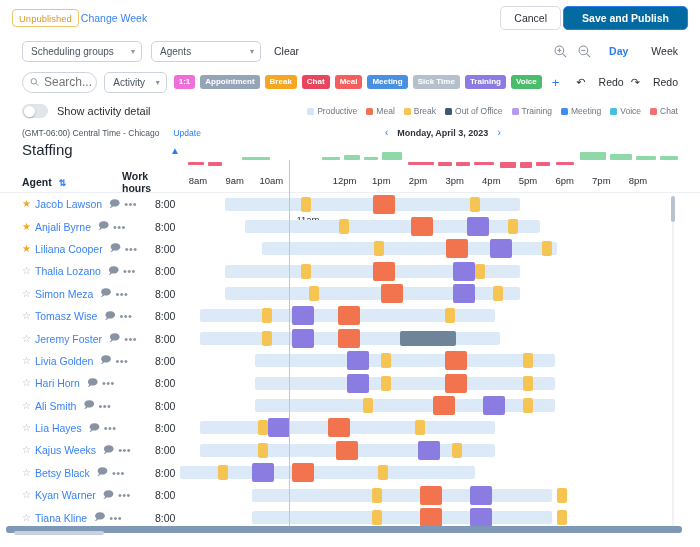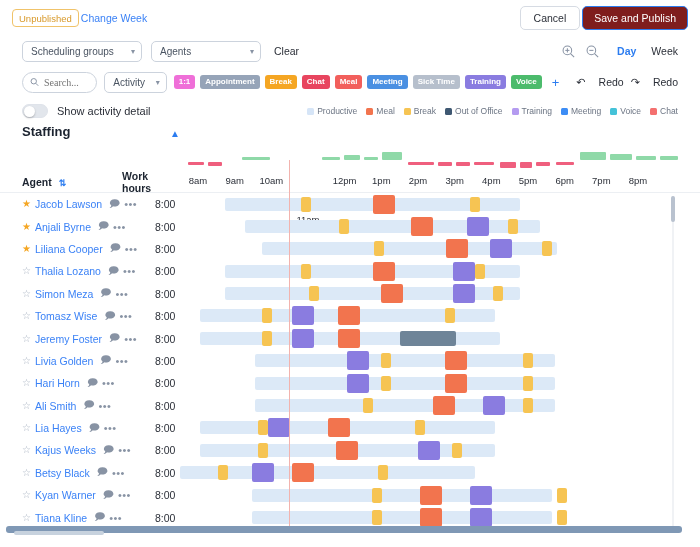--- a/index.html
+++ b/index.html
@@ -21,21 +21,21 @@
     border: 1px solid #f0c36a; color: #d99a2b; background:#fff;
     border-radius: 4px; font-size: 9.5px; padding: 2.5px 6px; white-space: nowrap;
   }
   .title { font-size: 14.5px; font-weight: bold; color:#1c2430; white-space: nowrap; }
   .change-week { font-size: 10.5px; color:#3b82f6; cursor:pointer; white-space: nowrap; }
   .header-spacer { flex: 1; }
   .btn {
     font-size: 10.5px; border-radius: 5px; padding: 5px 13px;
     cursor: pointer; white-space: nowrap; border:1px solid #d6dbe3; background:#fff; color:#2b2f38;
   }
-  .btn-primary { background:#7f1d1d; border-color:#2b7cf0; color:#fff; font-weight: normal; padding:5px 11px;}
+  .btn-primary { background:#0369a1; border-color:#2b7cf0; color:#fff; font-weight: bold; padding:5px 18px;}
 
   
   .filters {
     height: 30px; display:flex; align-items:center; padding: 0 22px; gap: 9px;
   }
   .select {
     position: relative; border:1px solid #ccd3dd; border-radius: 5px; background:#fff;
     font-size: 10px; color:#4a5462; height: 21px; display:flex; align-items:center;
     padding: 0 20px 0 8px; white-space: nowrap; cursor:pointer;
   }
@@ -53,22 +53,22 @@
 
   
   .actrow {
     height: 32px; display:flex; align-items:center; padding: 0 22px; gap:7px;
   }
   .searchbox {
     position: relative; width: 110px; height: 21px; border:1px solid #ccd3dd;
     border-radius: 13px; background:#fff; display:flex; align-items:center; padding-left:21px;
   }
   .searchbox input {
-    border:none; outline:none; width:100%; font-size:10px; color:#5b6472;
-    font-family:Liberation Serif, serif; background:transparent;
+    border:none; outline:none; width:100%; font-size:12px; color:#5b6472;
+    font-family:Liberation Sans, sans-serif; background:transparent;
   }
   .search-ic { position:absolute; left:7px; top:50%; transform:translateY(-50%);
     width:9px; height:9px; color:#8893a4; }
   .chip {
     font-size: 8px; font-weight:bold; color:#fff; border-radius:3px;
     padding: 3px 5px; white-space:nowrap; cursor:pointer; line-height:1;
     display:flex; align-items:center; height:14px;
   }
   .plus-chip { font-size:13px; color:#2b7cf0; cursor:pointer; padding:0 3px;}
   .undo-redo { display:flex; align-items:center; gap:11px; font-size:10.5px; color:#2b2f38; cursor:pointer;}
@@ -95,21 +95,21 @@
   .tz-update { font-size:8.5px; color:#2b7cf0; cursor:pointer; margin-left:14px;}
   .daynav {
     position:absolute; left:385px; top:0; height:17px;
     display:flex; align-items:center; gap:9px;
   }
   .daynav .arr { font-size:10px; color:#2b7cf0; cursor:pointer; }
   .daynav .dlabel { font-size:9px; font-weight:bold; color:#2b2f38; white-space:nowrap;}
 
   
   .staffrow { height: 22px; display:flex; align-items:flex-start; padding: 0 22px; position:relative;}
-  .staff-title { font-size: 13px; font-weight:bold; color:#1c2430; }
+  .staff-title { font-size: 15px; font-weight:normal; color:#1c2430; }
   .staff-chevron { position:absolute; left:170px; top:4px; font-size:10px; color:#2b7cf0; cursor:pointer;}
 
   
   .staffchart { position:absolute; left:180px; top:145px; width:495px; height:28px; }
   .sbar { position:absolute; border-radius:1px; }
 
   
   .colhdr {
     position:absolute; left:0; top:171px; width:700px; height:22px;
     display:flex; align-items:center; border-bottom:1px solid #eceff3;
@@ -183,21 +183,21 @@
       <line x1="10.2" y1="10.2" x2="14" y2="14" stroke="#8893a4" stroke-width="1.1"></line>
       <line x1="4.6" y1="6.8" x2="9" y2="6.8" stroke="#8893a4" stroke-width="1.1"></line>
       <line x1="6.8" y1="4.6" x2="6.8" y2="9" stroke="#8893a4" stroke-width="1.1"></line>
     </svg>
     <svg class="zoom-ic" viewBox="0 0 16 16">
       <circle cx="6.8" cy="6.8" r="4.6" fill="none" stroke="#8893a4" stroke-width="1.1"></circle>
       <line x1="10.2" y1="10.2" x2="14" y2="14" stroke="#8893a4" stroke-width="1.1"></line>
       <line x1="4.6" y1="6.8" x2="9" y2="6.8" stroke="#8893a4" stroke-width="1.1"></line>
     </svg>
     <div class="view-link active" style="margin-left:8px">Day</div>
-    <div class="view-link" style="margin-left:6px">Week</div>
+    <div class="view-link" style="margin-left:14px">Week</div>
   </div>
 
   <div class="actrow">
     <div class="searchbox">
       <svg class="search-ic" viewBox="0 0 12 12">
         <circle cx="5" cy="5" r="3.6" fill="none" stroke="#8893a4" stroke-width="1.3"></circle>
         <line x1="7.7" y1="7.7" x2="11" y2="11" stroke="#8893a4" stroke-width="1.3"></line>
       </svg>
       <input type="text" placeholder="Search..." style="">
     </div>
@@ -262,20 +262,29 @@
           <span class="legend-sw" style="background: rgb(68, 194, 216);"></span>
           <span>Voice</span>
         </div>
         <div class="legend-item">
           <span class="legend-sw" style="background: rgb(244, 112, 111);"></span>
           <span>Chat</span>
         </div>
       </div>
   </div>
 
+  <div class="tzrow">
+    <div class="tz">(GMT-06:00) Central Time - Chicago</div>
+    <div class="tz-update">Update</div>
+    <div class="daynav">
+      <span class="arr">‹</span>
+      <span class="dlabel">Monday, April 3, 2023</span>
+      <span class="arr">›</span>
+    </div>
+  </div>
 
   <div class="staffrow">
     <div class="staff-title">Staffing</div>
     <div class="staff-chevron">▲</div>
   </div>
 
   <div class="staffchart" id="staffchart">
       <div class="sbar" style="left: 8px; width: 16px; height: 3px; background: rgb(239, 95, 126); top: 17px;"></div>
       <div class="sbar" style="left: 28px; width: 14px; height: 4px; background: rgb(239, 95, 126); top: 17px;"></div>
       <div class="sbar" style="left: 62px; width: 28px; height: 3px; background: rgb(143, 217, 168); top: 12px;"></div>

